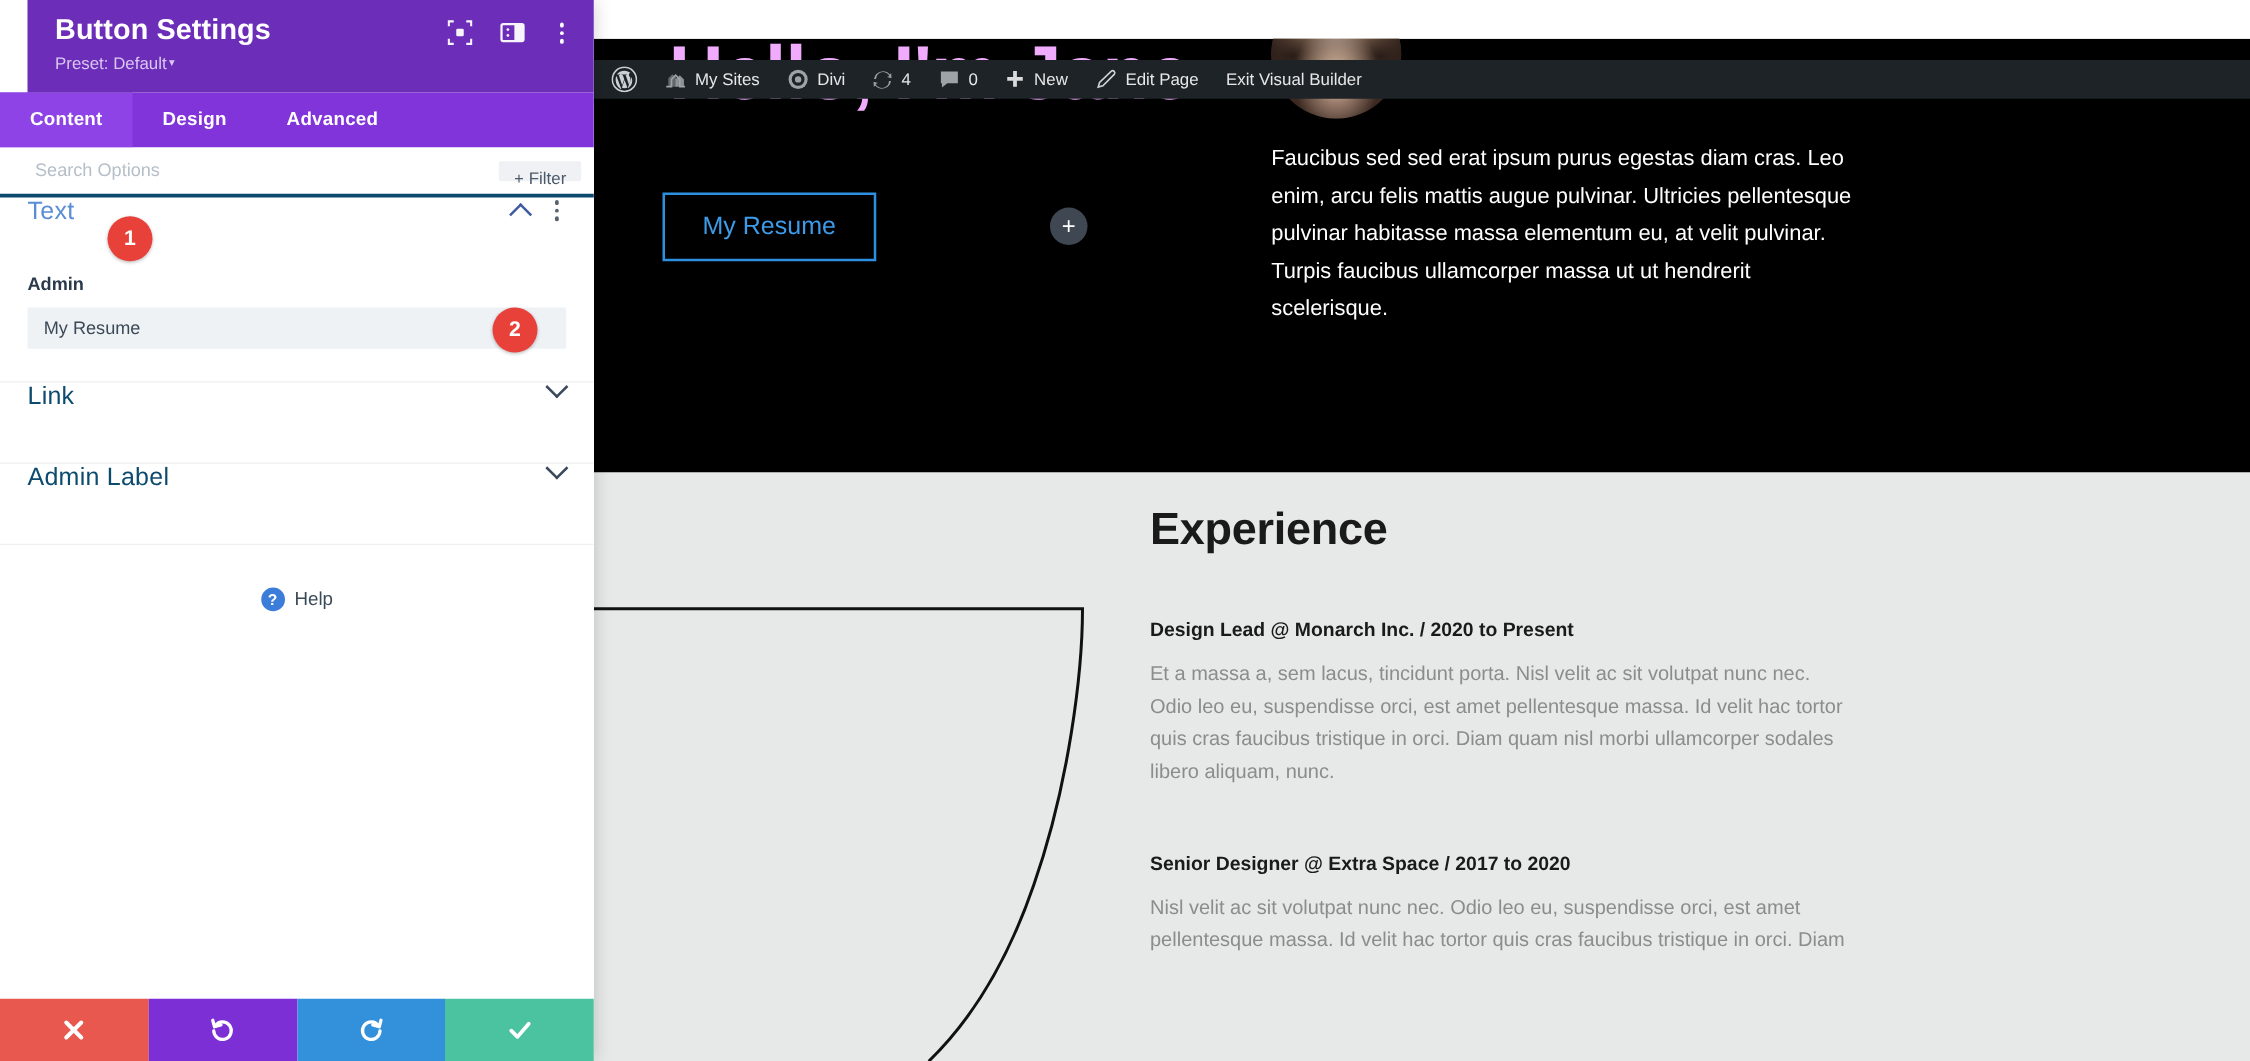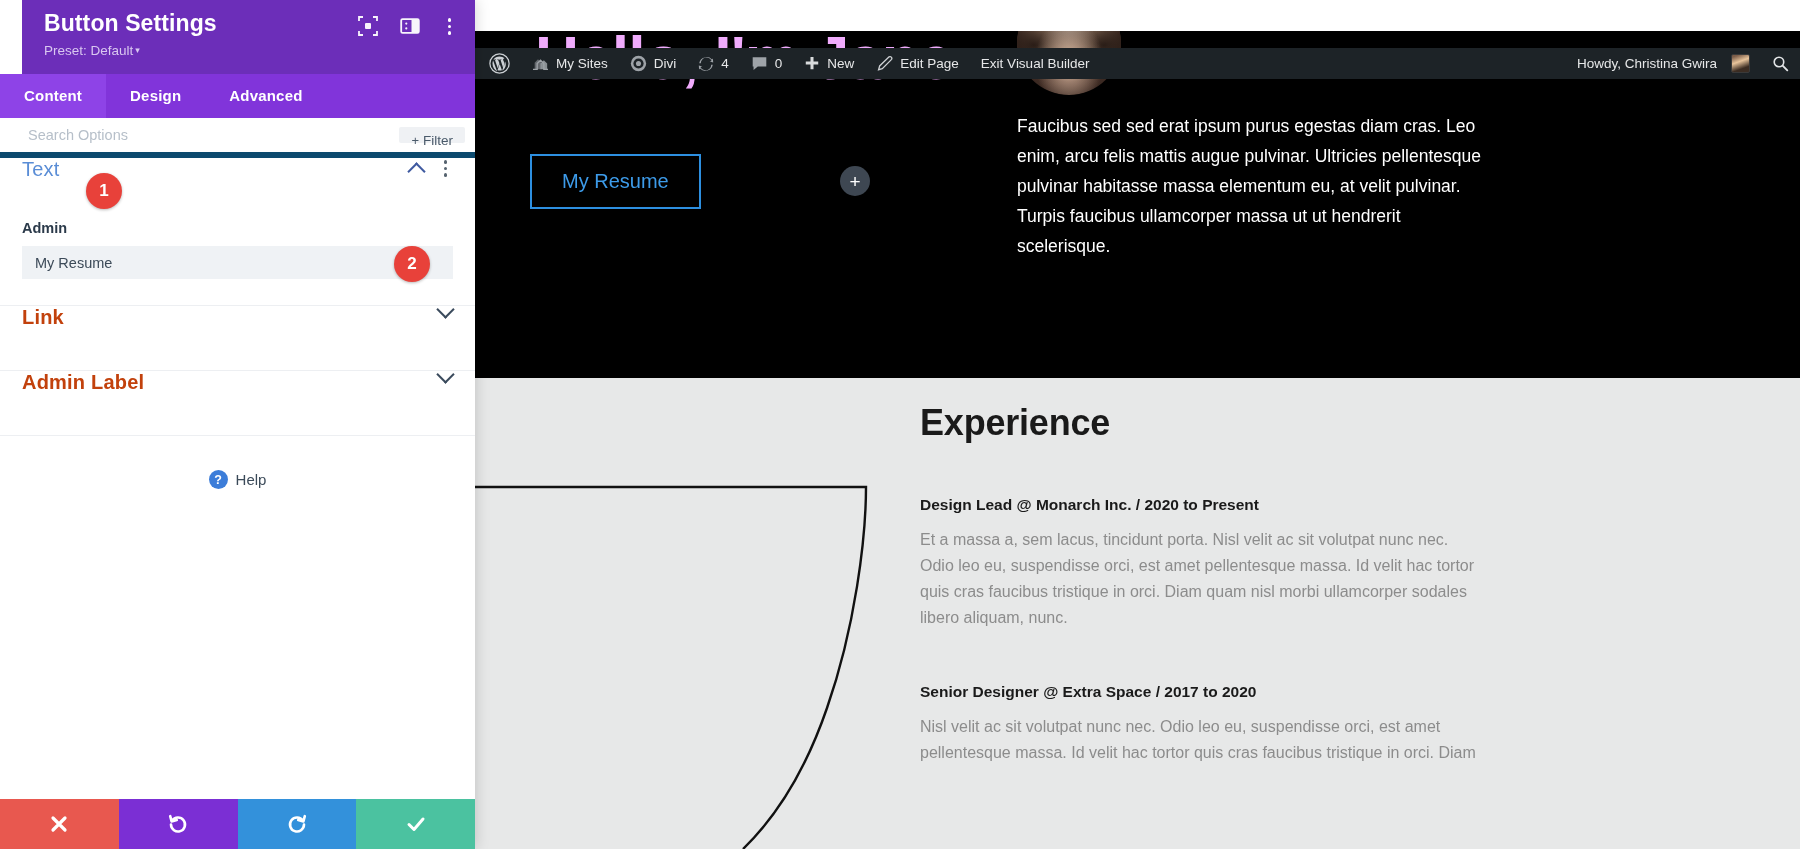--- a/index.html
+++ b/index.html
@@ -50,21 +50,21 @@
   .panel-tab {
     padding: 0 24px; height: 44px; line-height: 44px;
     color: #fff; font-size: 15px; font-weight: bold;
     cursor: pointer; letter-spacing: .2px;
   }
   .panel-tab.active { background: #8E43E7; }
 
   .panel-search {
     display: flex; align-items: center;
     height: 40px; background: #fff;
-    border-bottom: 6px solid #0c4a6e;
+    border-bottom: 3px solid #0c4a6e;
     flex: 0 0 auto; position: relative;
   }
   .panel-search input {
     border: 0; outline: none; flex: 1;
     font-family: "Liberation Sans", sans-serif;
     font-size: 14.5px; color: #2B3A4A;
     padding: 0 10px 0 28px; height: 40px; background: transparent;
   }
   .panel-search input::placeholder { color: #B6BFC9; }
   .filter-btn {
@@ -76,21 +76,21 @@
   .filter-btn .plus { font-size: 13px; margin-right: 4px; }
 
   .panel-body { flex: 1 1 auto; overflow: hidden; background:#fff; }
 
   .acc-row {
     display:flex; align-items:flex-start; justify-content:space-between;
     padding: 0 22px; height: 58px; cursor: pointer;
   }
   .acc-title { font-size: 20px; font-weight: normal; letter-spacing:.2px;}
   .acc-title.open { color: #5A8DD6; }
-  .acc-title.closed { color: #c2410c; font-weight: bold; }
+  .acc-title.closed { color: #0c4a6e; }
   .acc-right { display:flex; align-items:center; gap: 14px; }
   .chev {
     width: 15px; height: 9px; position: relative; display:block;
   }
   .chev::before {
     content:''; position:absolute; left:1px; top:1px;
     width: 11px; height: 11px;
     border-left: 2px solid #3F5AA0; border-top: 2px solid #3F5AA0;
     transform: rotate(45deg);
   }
@@ -264,32 +264,20 @@
     <div class="ab-item">
       <svg width="17" height="17" viewBox="0 0 20 20">
         <path d="M15.4 2.2a2.1 2.1 0 0 1 2.9 2.9L7.4 16 3 17.3l1.3-4.4z" fill="none" stroke="#cfd2d5" stroke-width="1.5"></path>
       </svg>
       <span>Edit Page</span>
     </div>
     <div class="ab-item">
       <span>Exit Visual Builder</span>
     </div>
 
-    <div class="ab-right">
-      <div class="ab-item">
-        <span>Howdy, Christina Gwira</span>
-        <span class="ab-avatar"></span>
-      </div>
-      <div class="ab-item">
-        <svg width="17" height="17" viewBox="0 0 20 20">
-          <circle cx="8.2" cy="8.2" r="5.6" fill="none" stroke="#e2e4e6" stroke-width="1.9"></circle>
-          <path d="M12.5 12.5L18 18" stroke="#e2e4e6" stroke-width="2.2" stroke-linecap="round"></path>
-        </svg>
-      </div>
-    </div>
   </div>
 
   <div id="page">
 
     <div class="hero">
       <div class="hero-title">Hello, I'm Jane</div>
 
       <button class="resume-btn">My Resume</button>
 
       <div class="plus-fab">

